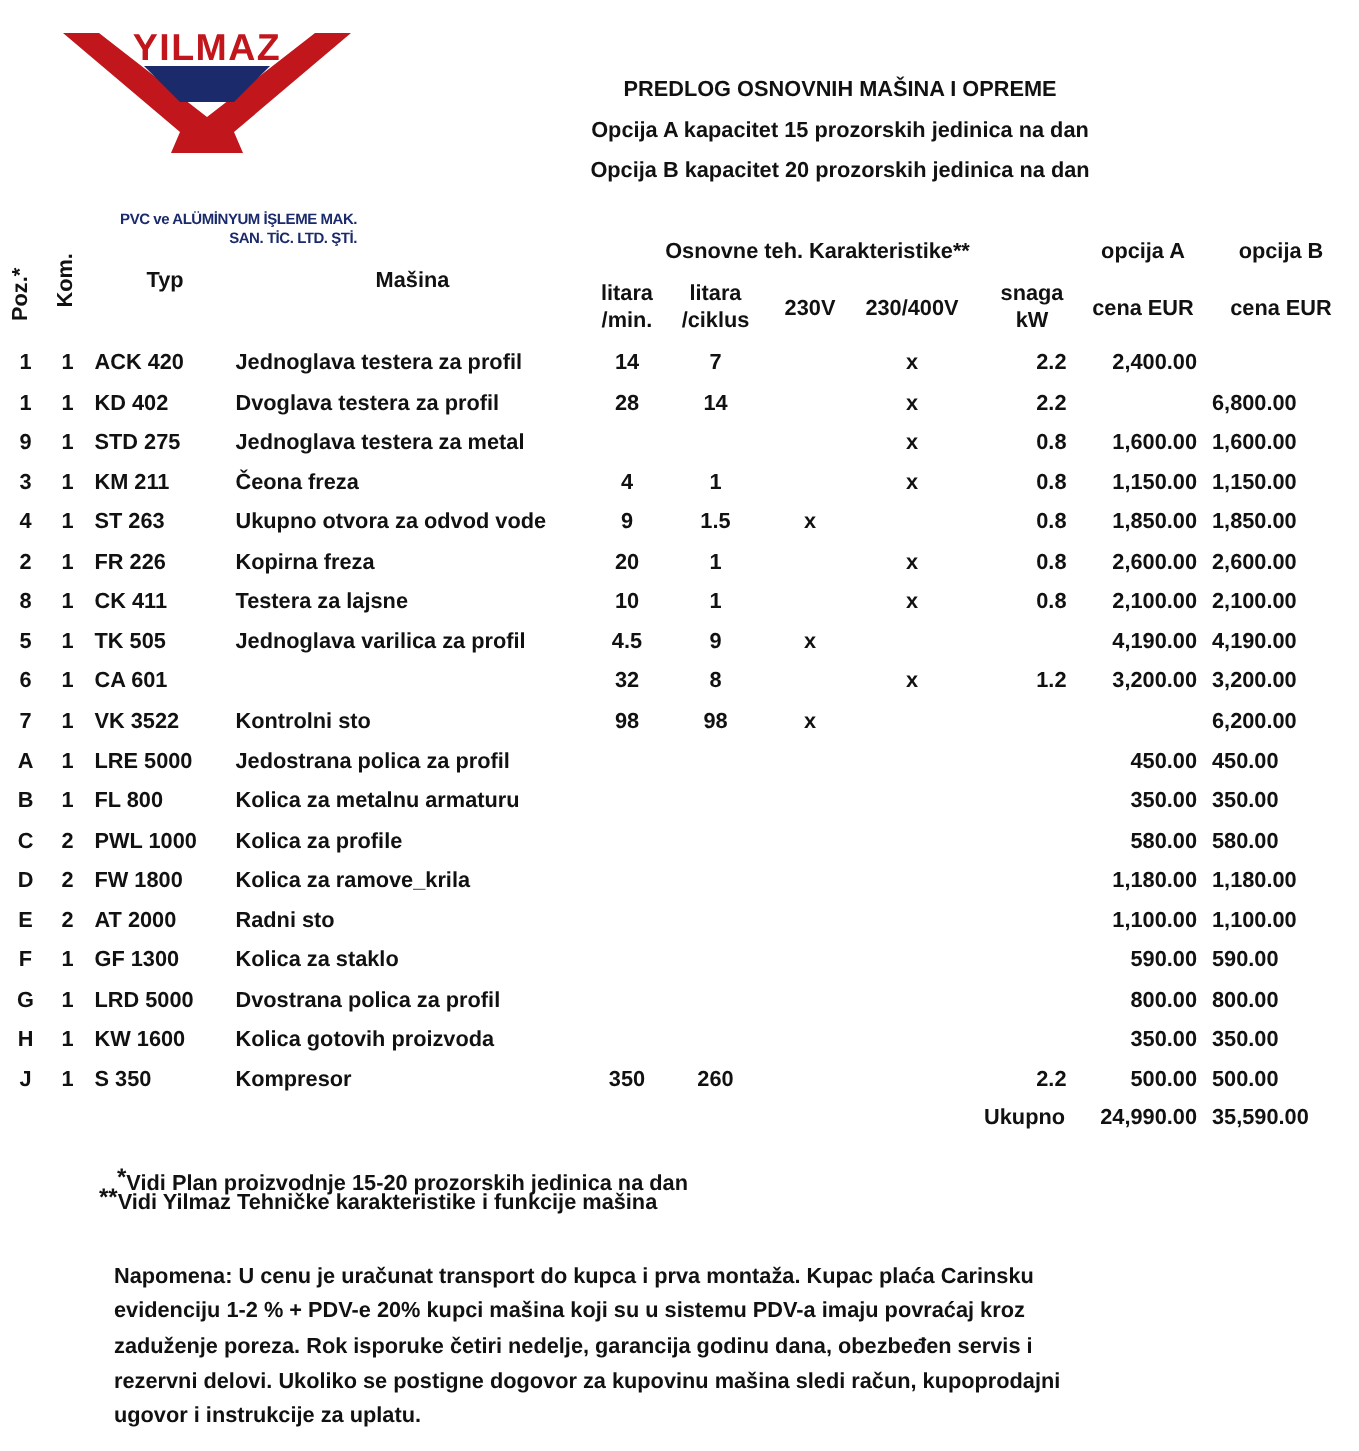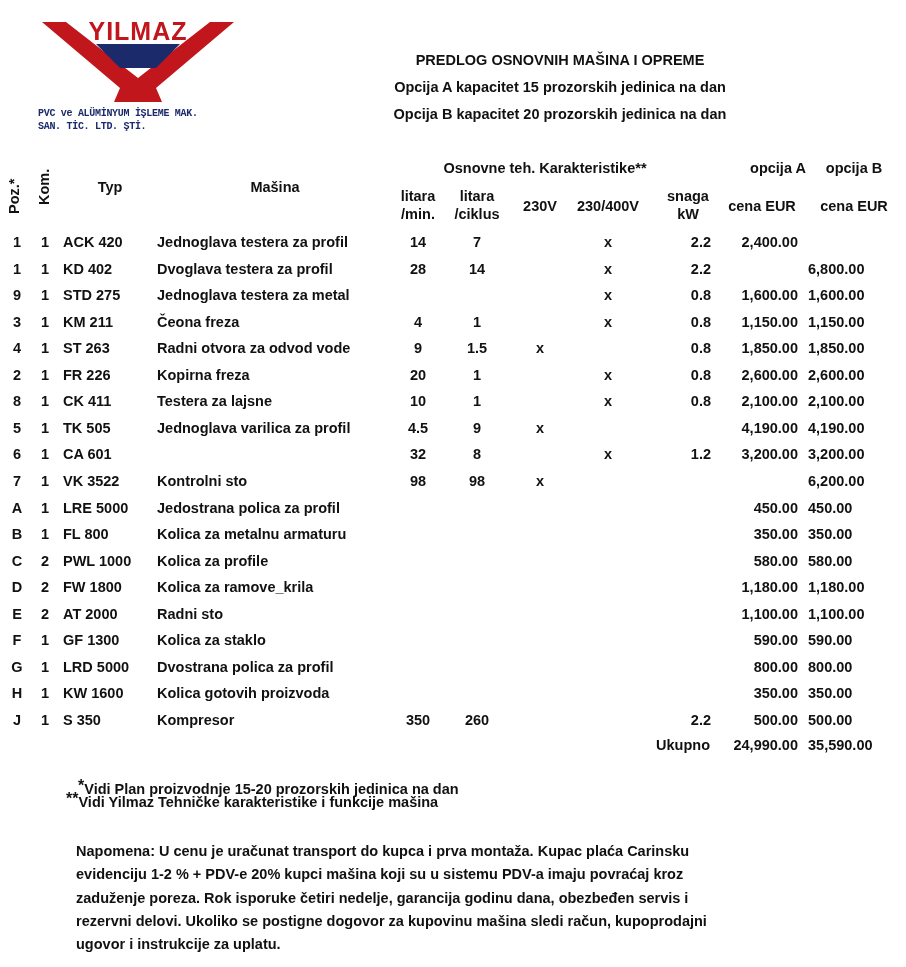--- a/index.html
+++ b/index.html
@@ -2,23 +2,23 @@
 <html><head>
 <meta charset="utf-8">
 <style>
   html, body { margin:0; padding:0; background:#ffffff; }
   body { width:906px; height:967px; position:relative; overflow:hidden;
          font-family:"Liberation Sans", sans-serif; color:#111111; }
   .abs { position:absolute; }
   
   #logo { left:38px; top:10px; width:200px; height:130px; }
   #logo svg { position:absolute; left:0; top:0; }
-  .logo-sub { position:absolute; left:0; width:200px; text-align:left;
+  .logo-sub { position:absolute; left:0; width:200px; text-align:right;
               color:#1b2a6b; font-weight:bold; font-size:10px; letter-spacing:-0.3px;
-              font-family:Liberation Mono, monospace; }
+              font-family:Liberation Sans, sans-serif;margin-top:33px; }
   
   .title-line { position:absolute; left:350px; width:420px; text-align:center;
                 font-weight:bold; font-size:14.5px; }
   
   .hdr { position:absolute; font-weight:bold; font-size:14.5px; text-align:center; line-height:18px; }
   .rot { position:absolute; font-weight:bold; font-size:14.5px; transform:rotate(-90deg); transform-origin:left top; white-space:nowrap; }
   .row { position:absolute; left:0; width:906px; height:24px; font-weight:bold; font-size:14.5px; }
   .cell { position:absolute; top:0; white-space:nowrap; line-height:24px; }
   .c-poz { left:10px; width:14px; text-align:center; }
   .c-kom { left:38px; width:14px; text-align:center; }
@@ -70,21 +70,21 @@
   <div class="hdr" style="left:449px; top:187px; width:56px;">
     <div>litara</div>
     <div>/ciklus</div>
   </div>
   <div class="hdr" style="left:518px; top:197px; width:44px;">230V</div>
   <div class="hdr" style="left:568px; top:197px; width:80px;">230/400V</div>
   <div class="hdr" style="left:663px; top:187px; width:50px;">
     <div>snaga</div>
     <div>kW</div>
   </div>
-  <div class="hdr" style="left:736px; top:159px; width:84px;">opcija A</div>
+  <div class="hdr" style="left:720px; top:159px; width:84px;">opcija A</div>
   <div class="hdr" style="left:810px; top:159px; width:88px;">opcija B</div>
   <div class="hdr" style="left:720px; top:197px; width:84px;">cena EUR</div>
   <div class="hdr" style="left:810px; top:197px; width:88px;">cena EUR</div>
 </div>
 
 <div id="table-body">
     <div class="row" style="top: 230px;">
       <div class="cell c-poz">1</div>
       <div class="cell c-kom">1</div>
       <div class="cell c-typ">ACK 420</div>
@@ -133,21 +133,21 @@
       <div class="cell c-230"></div>
       <div class="cell c-400">x</div>
       <div class="cell c-snaga">0.8</div>
       <div class="cell c-a">1,150.00</div>
       <div class="cell c-b">1,150.00</div>
     </div>
     <div class="row" style="top: 336.2px;">
       <div class="cell c-poz">4</div>
       <div class="cell c-kom">1</div>
       <div class="cell c-typ">ST 263</div>
-      <div class="cell c-mas">Radni otvora za odvod vode</div>
+      <div class="cell c-mas">Ukupno otvora za odvod vode</div>
       <div class="cell c-lmin">9</div>
       <div class="cell c-lcik">1.5</div>
       <div class="cell c-230">x</div>
       <div class="cell c-400"></div>
       <div class="cell c-snaga">0.8</div>
       <div class="cell c-a">1,850.00</div>
       <div class="cell c-b">1,850.00</div>
     </div>
     <div class="row" style="top: 362.75px;">
       <div class="cell c-poz">2</div>

